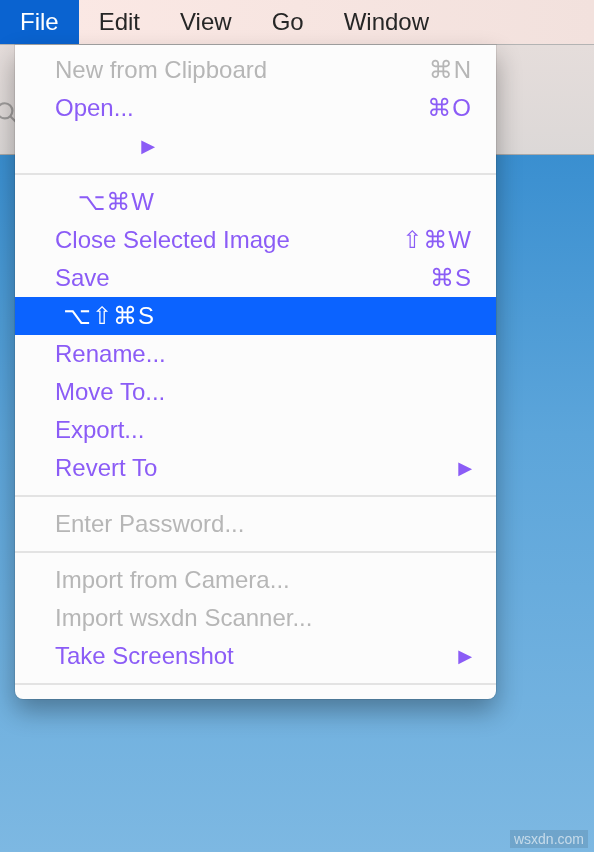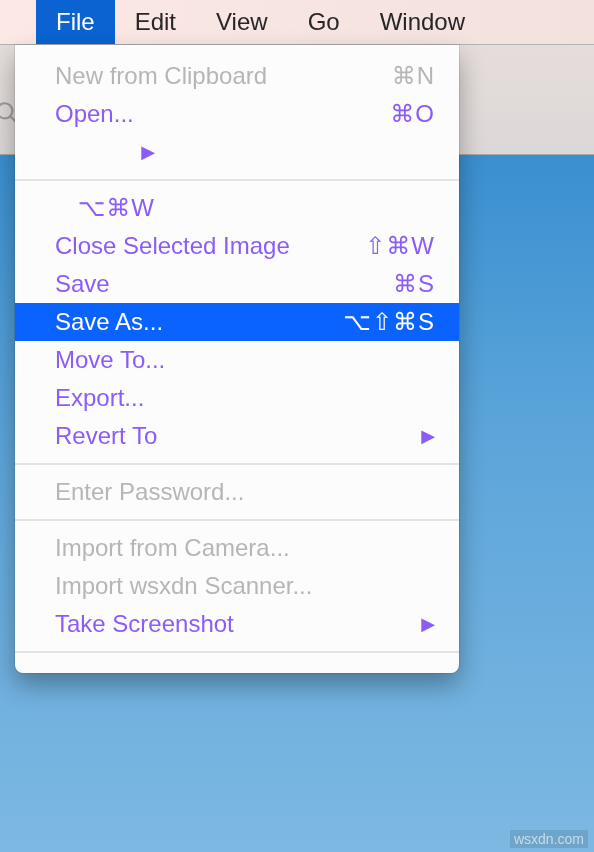--- a/index.html
+++ b/index.html
@@ -15,21 +15,20 @@
       overflow: hidden;
       position: relative;
       background: linear-gradient(to bottom, #f5e6e3 0%, #ede3e2 45px, #d8d6d6 155px, #4b98d3 156px, #4b98d3 100%);
     }
     .menubar {
       display: flex;
       height: 45px;
       background: linear-gradient(to right, #fce9e5, #f2e1dd);
       border-bottom: 1px solid #b3b3b3;
       align-items: stretch;
-      padding-left: 36px;
     }
     .menubar-item {
       display: flex;
       align-items: center;
       padding: 0 20px;
       font-size: 24px;
       color: #262626;
       cursor: default;
     }
     .menubar-item.active {
@@ -56,26 +55,26 @@
       top: 155px;
       left: 0;
       right: 0;
       bottom: 0;
       background: linear-gradient(to bottom, #3a8fd0 0%, #5ca5da 40%, #7db8e2 100%);
     }
     .dropdown {
       position: absolute;
       top: 45px;
       left: 15px;
-      width: 444px;
+      width: 481px;
       background: #fcfcfc;
       border-bottom-left-radius: 8px;
       border-bottom-right-radius: 8px;
       box-shadow: 0 12px 26px rgba(0,0,0,0.32), 0 0 0 1px rgba(0,0,0,0.08);
-      padding: 12px 0;
+      padding: 6px 0;
       z-index: 10;
     }
     .menu-item {
       display: flex;
       align-items: center;
       height: 38px;
       padding: 0 24px 0 40px;
       font-size: 24px;
       color: #8b5cf6;
     }
@@ -166,22 +165,24 @@
   </div>
   <div class="menu-item">
     <span class="menu-label">Close Selected Image</span>
     <span class="menu-shortcut">⇧⌘W</span>
   </div>
   <div class="menu-item">
     <span class="menu-label">Save</span>
     <span class="menu-shortcut">⌘S</span>
   </div>
   <div class="menu-item highlighted">
-    <span class="menu-label">Save As...</span>
     <span class="menu-shortcut">⌥⇧⌘S</span>
+  </div>
+  <div class="menu-item">
+    <span class="menu-label">Rename...</span>
   </div>
   <div class="menu-item">
     <span class="menu-label">Move To...</span>
   </div>
   <div class="menu-item">
     <span class="menu-label">Export...</span>
   </div>
   <div class="menu-item">
     <span class="menu-label">Revert To</span>
     <span class="menu-arrow">▶</span>

